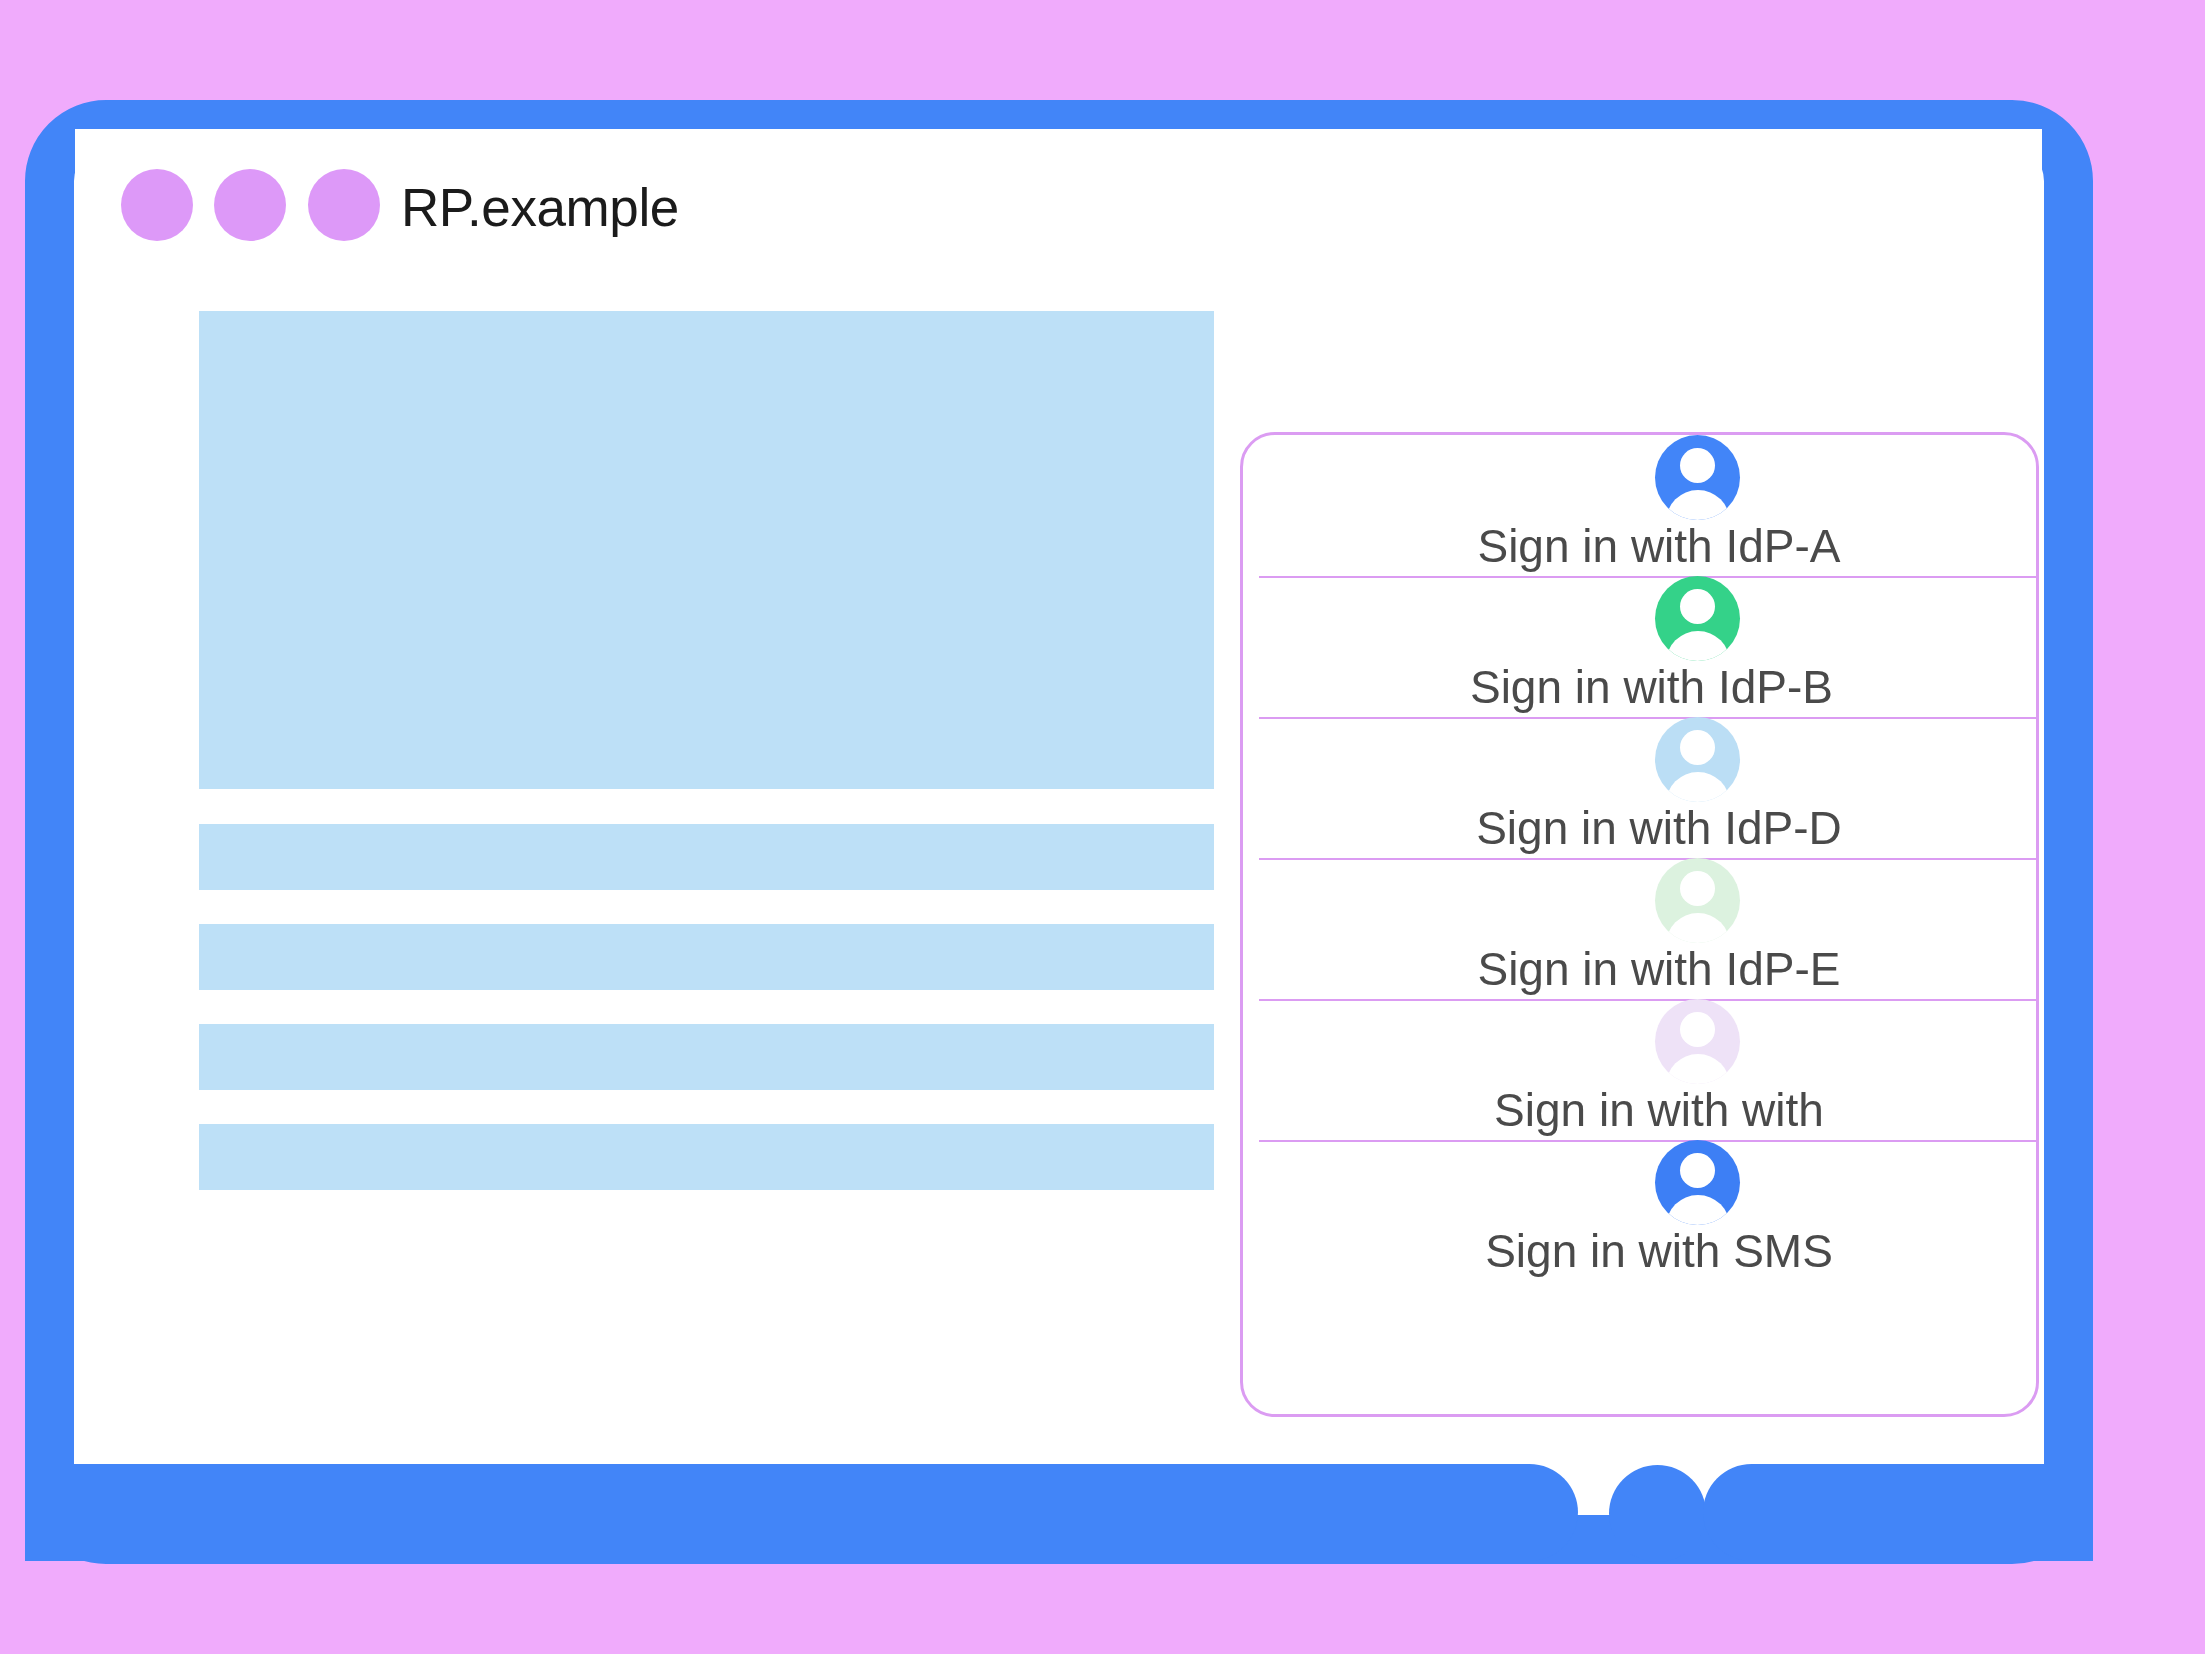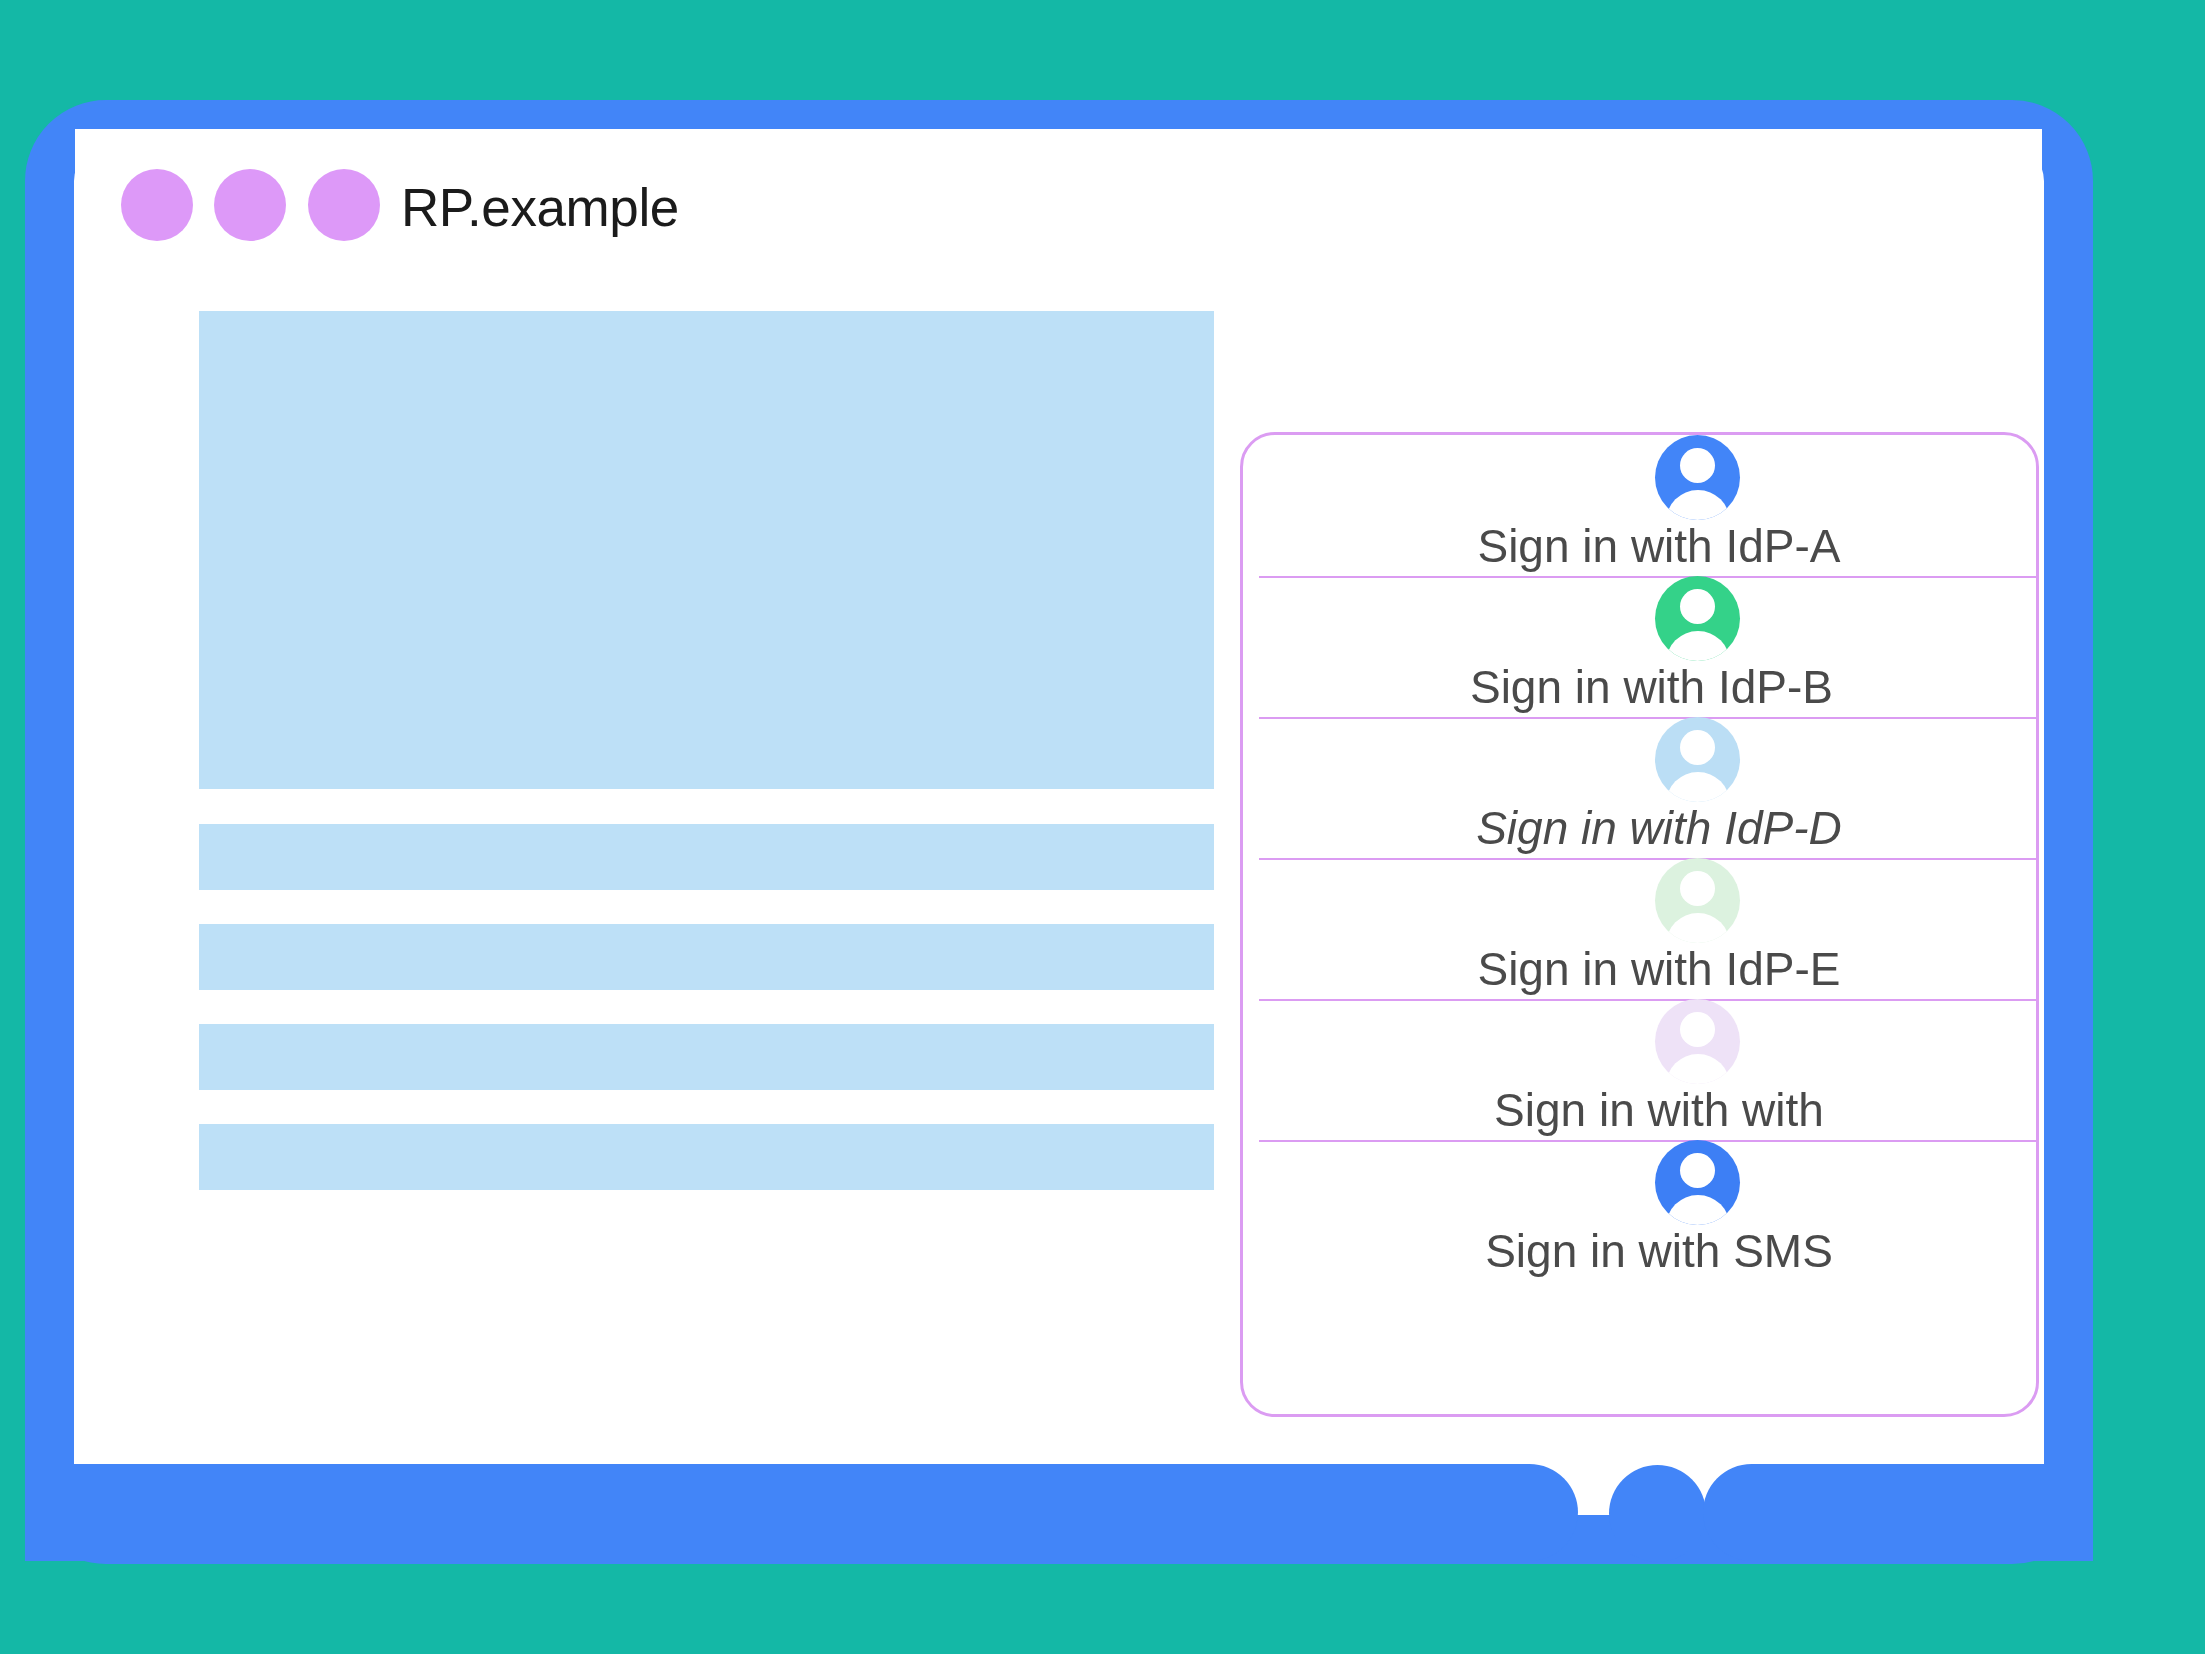--- a/index.html
+++ b/index.html
@@ -1,19 +1,19 @@
 <!DOCTYPE html>
 <html style="--frame: #4285F8; --dot: #DD99F8; --ph: #BDE0F7; --panel-border: #DB9CF2;font-size:14px"><head>
 <meta charset="utf-8">
 <style>
   html,body{margin:0;padding:0;background:#ffffff;}
   body{width:2206px;height:1654px;overflow:hidden;
        font-family:"Liberation Sans","DejaVu Sans",sans-serif;}
 
-  #stage{position:relative;width:2206px;height:1654px;background:#14b8a6;}
+  #stage{position:relative;width:2206px;height:1654px;background:#f0abfc;}
 
   
   .device-frame{
     position:absolute;left:25px;top:100px;width:2068px;height:1464px;
     border:49px solid var(--frame);border-radius:81px;
     box-sizing:border-box;background:#ffffff;
   }
   
   .stand{position:absolute;left:0;top:1464px;width:2206px;height:106px;}
   .stand-seg{position:absolute;top:0;height:97px;background:var(--frame);}
@@ -104,21 +104,21 @@
               <div class="a-head"></div>
               <div class="a-body"></div>
             </div>
             <div class="signin-label" style="color: rgb(74, 74, 74); margin-left: 24px;">Sign in with IdP-B</div>
           </div>
           <div class="signin-row">
             <div class="avatar" style="background: rgb(187, 222, 245);">
               <div class="a-head"></div>
               <div class="a-body"></div>
             </div>
-            <div class="signin-label" style="color: rgb(74, 74, 74); font-style: italic;">Sign in with IdP-D</div>
+            <div class="signin-label" style="color: rgb(74, 74, 74);">Sign in with IdP-D</div>
           </div>
           <div class="signin-row">
             <div class="avatar" style="background: rgb(220, 242, 223);">
               <div class="a-head"></div>
               <div class="a-body"></div>
             </div>
             <div class="signin-label" style="color: rgb(74, 74, 74);">Sign in with IdP-E</div>
           </div>
           <div class="signin-row">
             <div class="avatar" style="background: rgb(238, 226, 247);">

